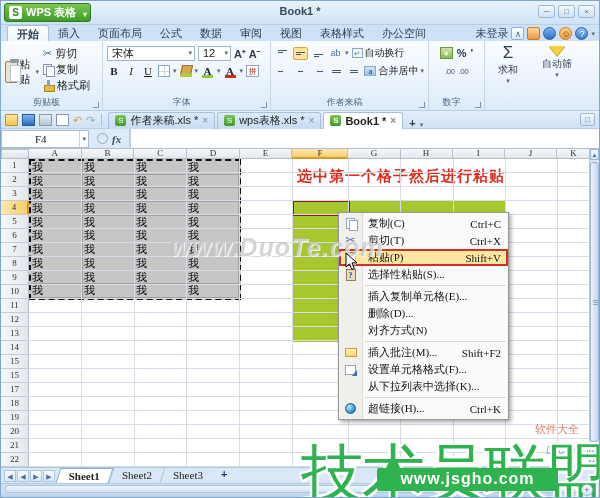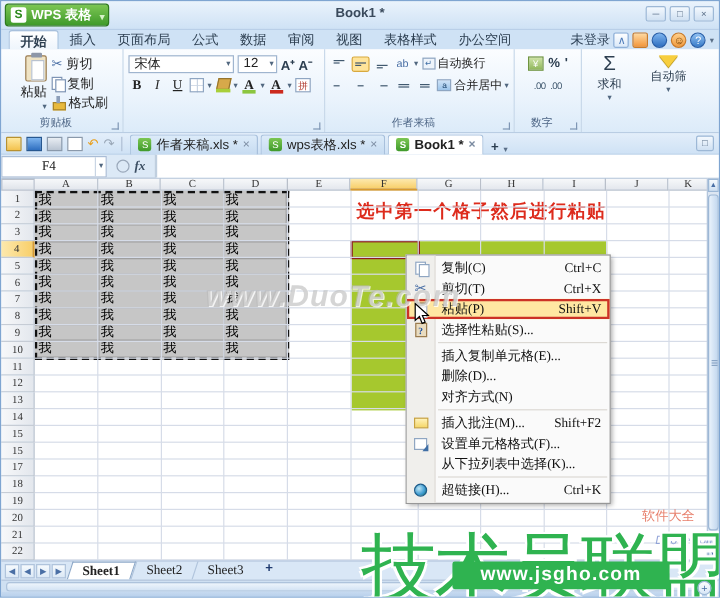--- a/index.html
+++ b/index.html
@@ -36,21 +36,21 @@
 
   
   .ribbon { position:absolute; left:0; top:40px; width:100%; height:70px;
     background:linear-gradient(#fbfdff,#eaf3fc 60%,#dcebf9); border-bottom:1px solid #b9cde3; display:flex; }
   .rgroup { position:relative; height:100%; border-right:1px solid #c9d9ea; padding:3px 4px 12px 4px; }
   .glabel { position:absolute; bottom:1px; left:0; right:10px; text-align:center; font-size:9px; color:#4e6686; }
   .launcher { position:absolute; right:3px; bottom:2px; width:6px; height:6px; border-right:1px solid #7f97b5; border-bottom:1px solid #7f97b5; }
   .dd { font-size:7px; color:#51677f; }
 
   .g-clip { width:102px; display:flex; gap:4px; }
-  .bigpaste { width:34px; display:flex; flex-direction:column; align-items:flex-end; padding-top:2px; gap:1px; }
+  .bigpaste { width:34px; display:flex; flex-direction:row; align-items:center; padding-top:2px; gap:1px; }
   .clipicon { width:18px; height:22px; background:#efe3c4; border:1px solid #9a7b4f; border-radius:2px; position:relative; }
   .clipicon:before { content:""; position:absolute; left:4px; top:-3px; width:9px; height:4px; background:#8e97a8; border-radius:1px; }
   .clipicon:after { content:""; position:absolute; left:4px; top:3px; width:9px; height:15px; background:#fff; border:1px solid #b9c2cf; }
   .smallcol { display:flex; flex-direction:column; gap:2px; padding-top:2px; }
   .sbtn { display:flex; align-items:center; gap:3px; height:14px; white-space:nowrap; }
   .ic-scissors { color:#4a6fa5; font-size:11px; }
   .ic-pages { width:10px; height:11px; position:relative; }
   .ic-pages:before,.ic-pages:after { content:""; position:absolute; width:7px; height:9px; background:#fff; border:1px solid #7d94b5; }
   .ic-pages:before { left:0; top:0; } .ic-pages:after { left:3px; top:2px; }
   .ic-brush { width:11px; height:10px; position:relative; }
@@ -294,20 +294,21 @@
         <span class="ic-borders"></span>
           <span class="dd">▾</span>
         <span class="ic-fill"></span>
           <span class="dd">▾</span>
         <span class="colA green">A</span>
           <span class="dd">▾</span>
         <span class="colA red">A</span>
           <span class="dd">▾</span>
         <span class="ic-py">拼</span>
       </div>
+      <div class="glabel">字体</div>
       <div class="launcher"></div>
     </div>
 
     <div class="rgroup g-align">
       <div class="arow">
         <span class="al top">
             <i></i>
             <i class="short"></i>
           </span>
         <span class="al sel">

